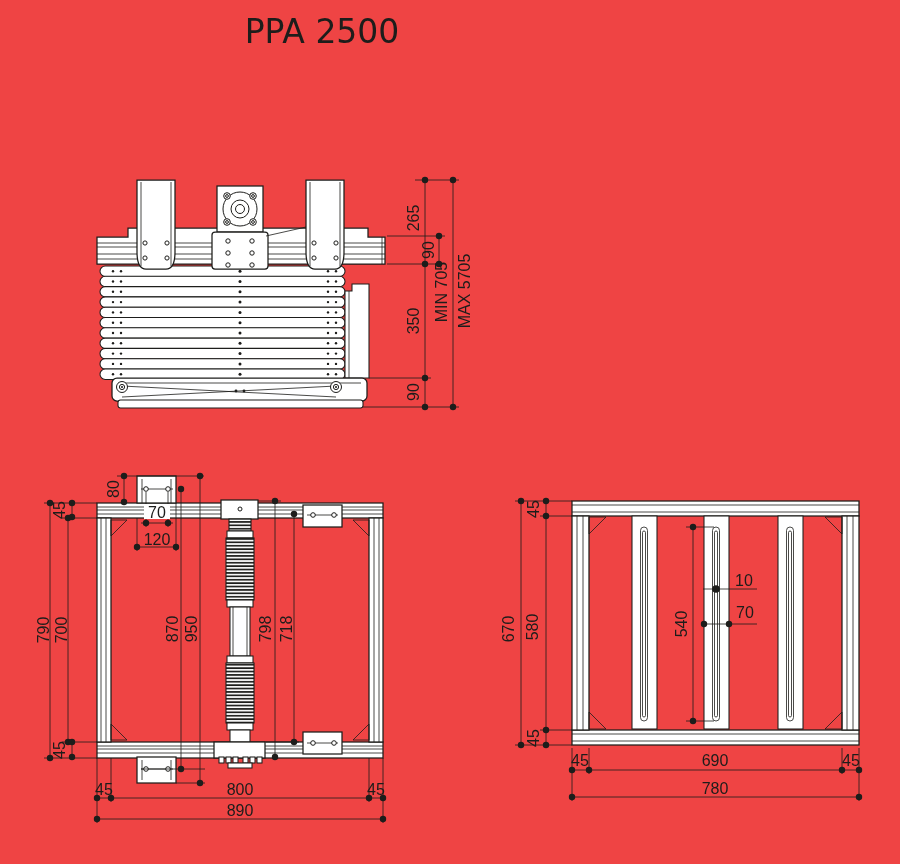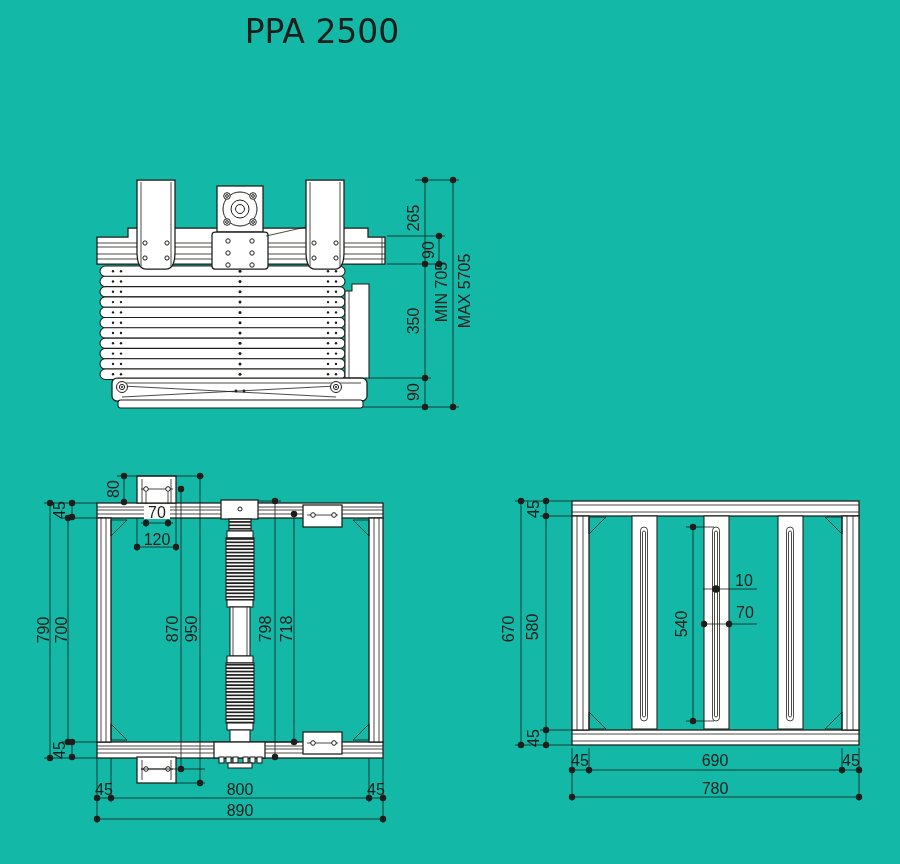--- a/index.html
+++ b/index.html
@@ -1,16 +1,16 @@
 <!DOCTYPE html>
 <html><head>
 <meta charset="utf-8">
 <style>
   html,body { margin:0; padding:0; background:#ffffff; }
-  .page { position:relative; width:900px; height:864px; background:#14b8a6; overflow:hidden; }
+  .page { position:relative; width:900px; height:864px; background:#ef4444; overflow:hidden; }
   svg text { font-family:"Liberation Sans", sans-serif; fill:#1d1d1b; }
   .t-title { font-size:33px; font-family:"DejaVu Sans", sans-serif; }
   .t-dim   { font-size:16px; }
   .out  { stroke:#1d1d1b; stroke-width:1.25; fill:#ffffff; }
   .out2 { stroke:#1d1d1b; stroke-width:1.05; fill:#ffffff; }
   .thin { stroke:#1d1d1b; stroke-width:0.8; fill:none; }
   .groove { stroke:#1d1d1b; stroke-width:0.8; fill:none; }
   .dot  { fill:#1d1d1b; }
   .dotS { fill:#1d1d1b; }
   .hole { stroke:#1d1d1b; stroke-width:1; fill:#ffffff; }

